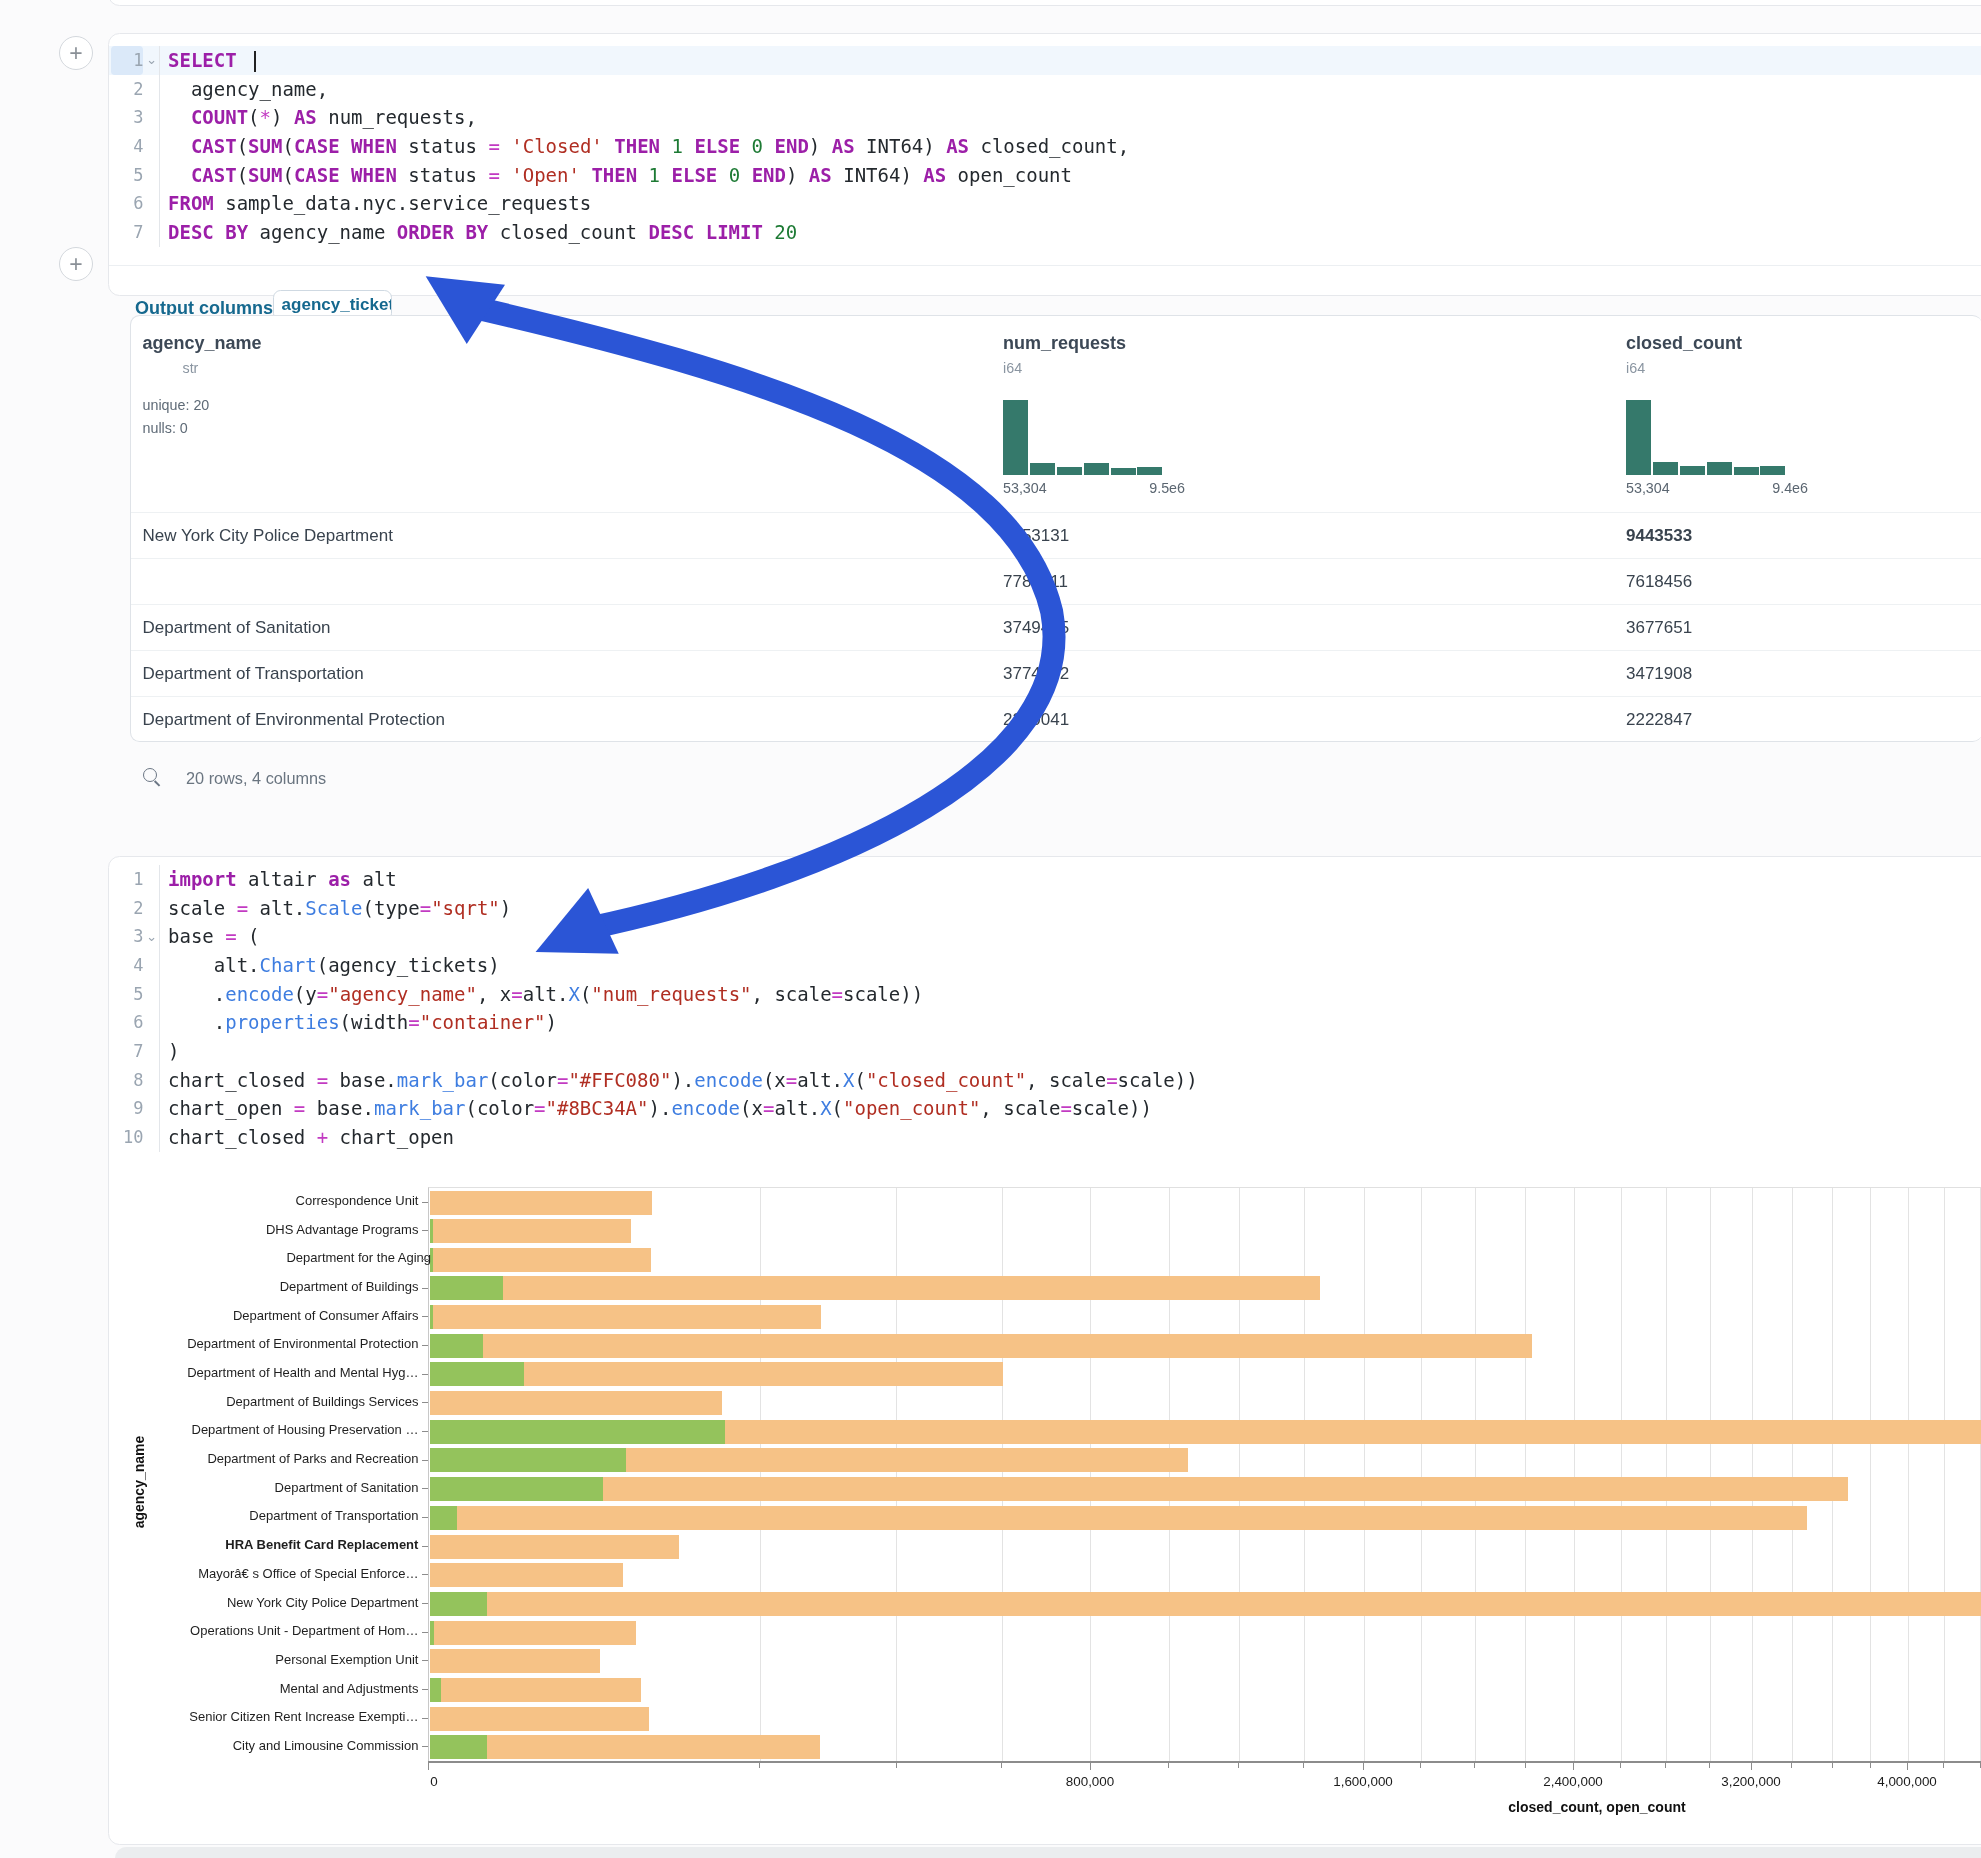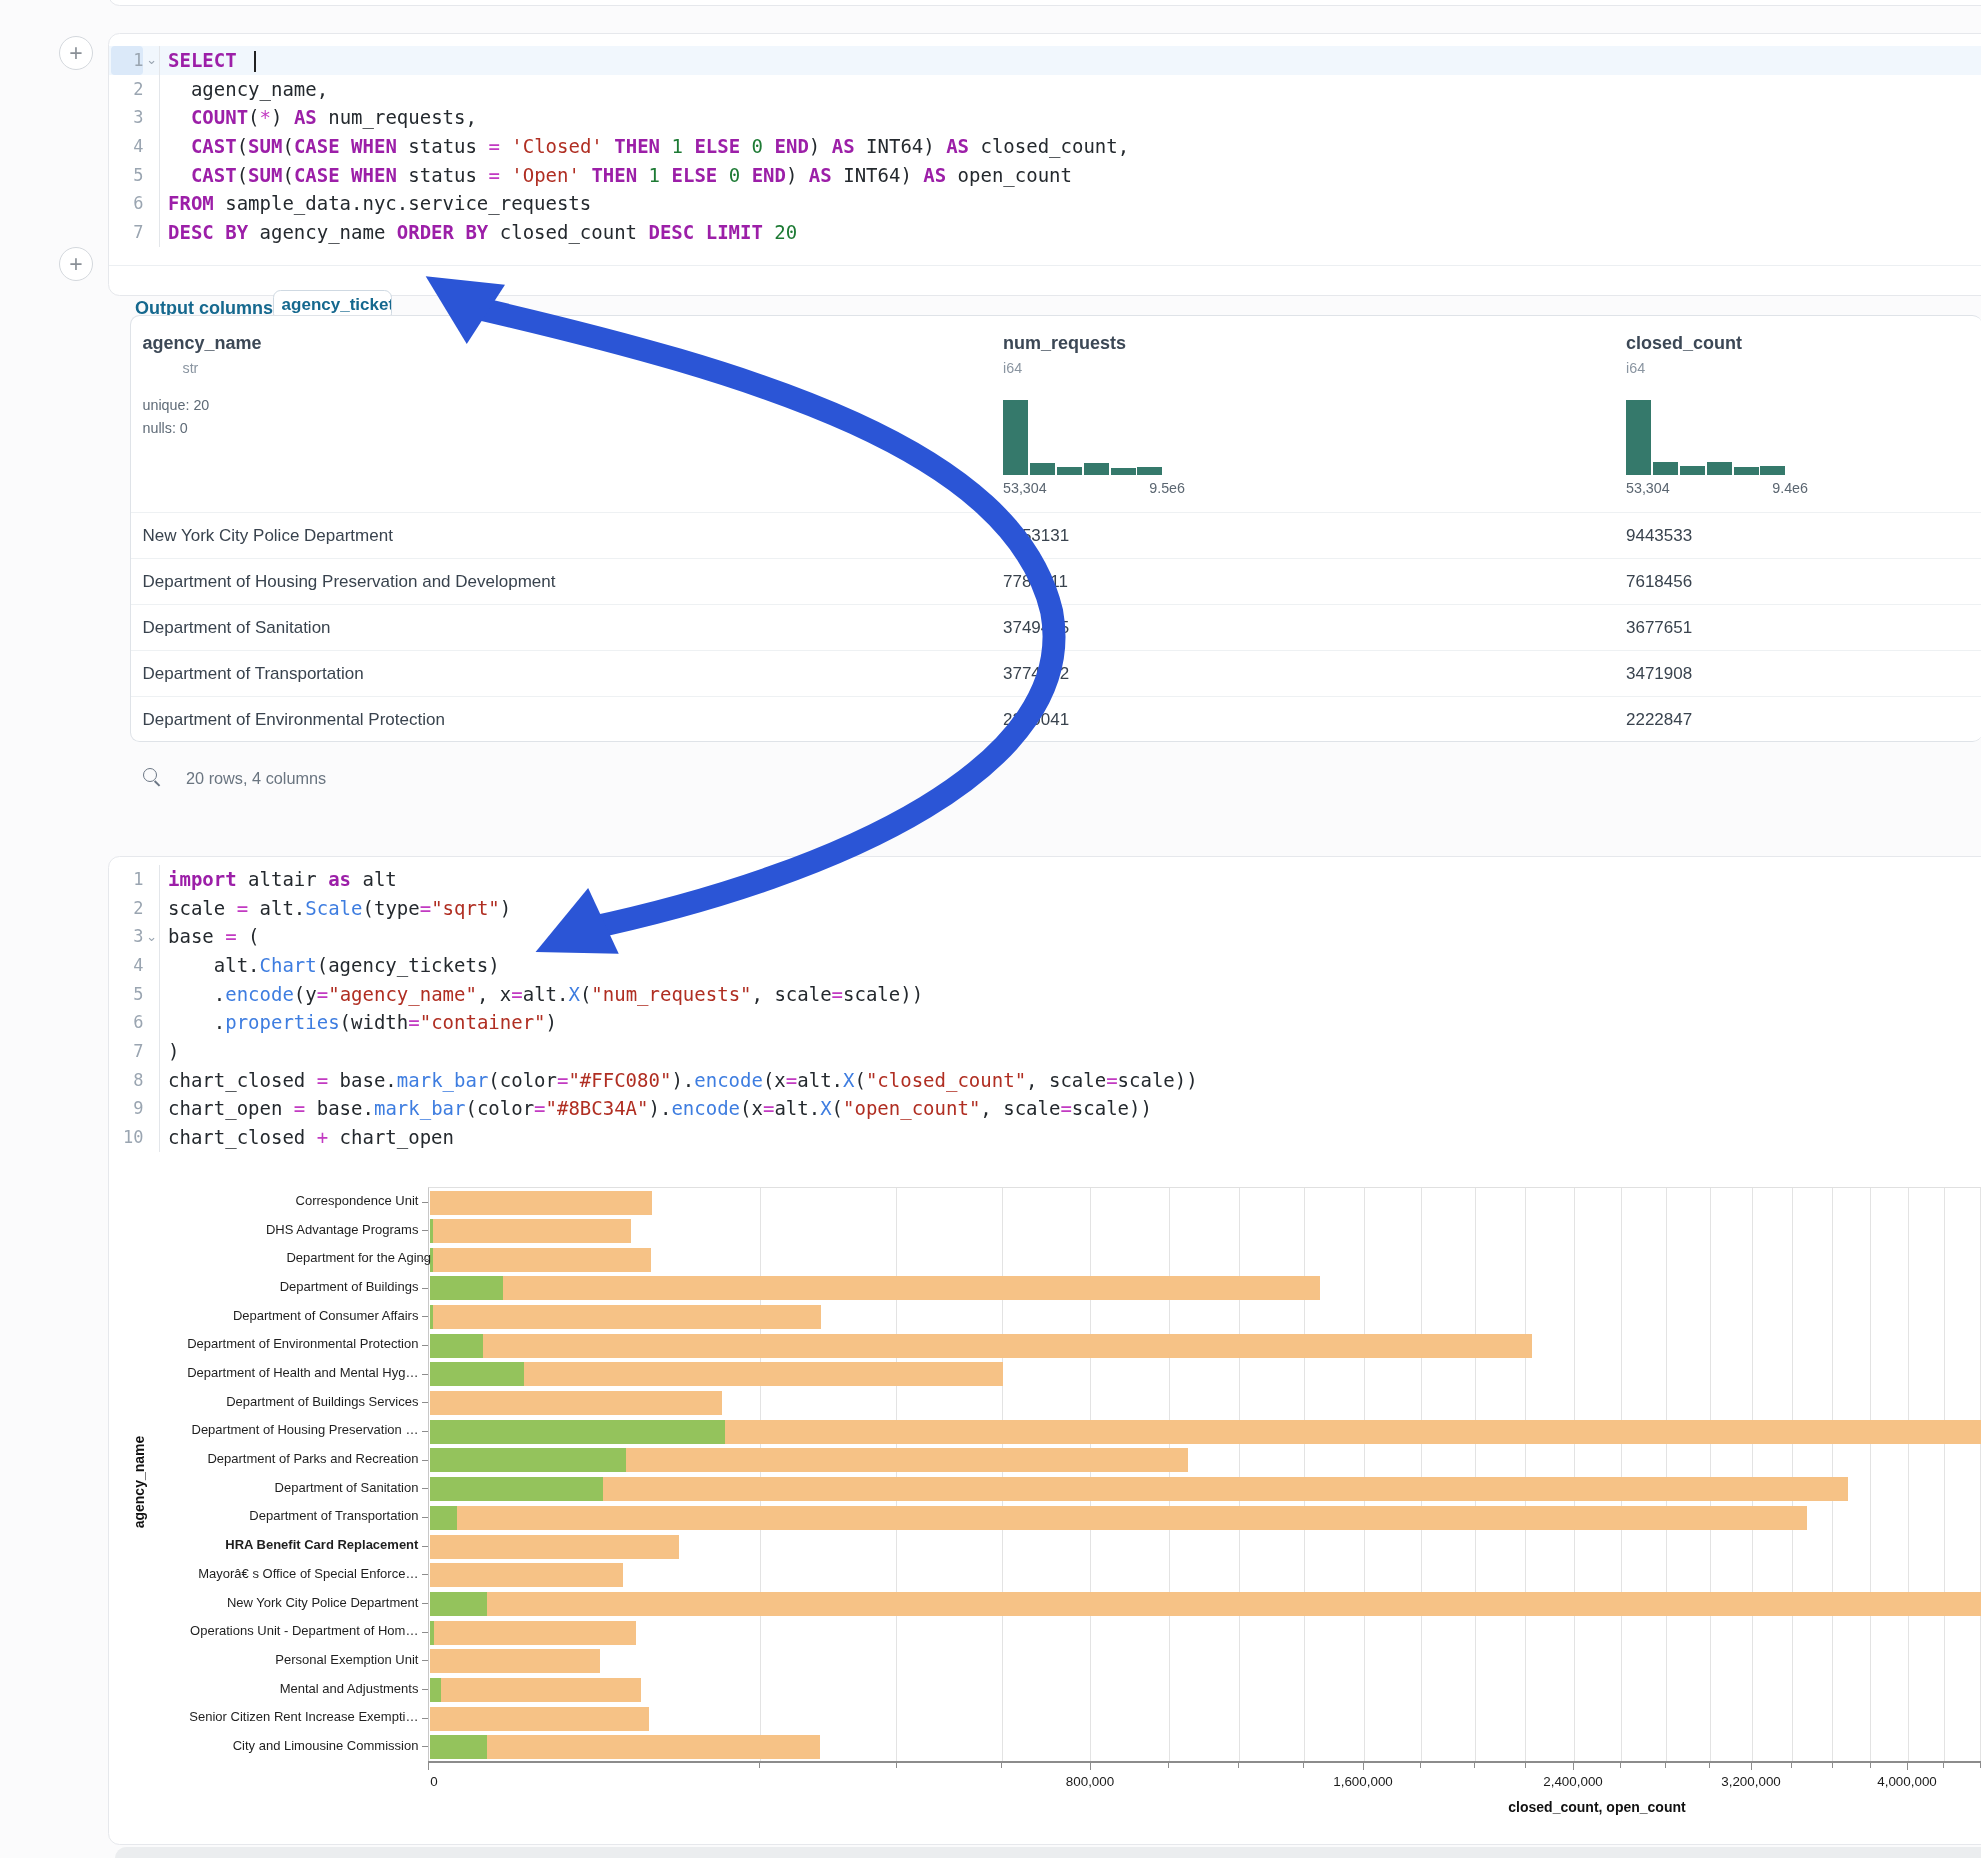--- a/index.html
+++ b/index.html
@@ -126,24 +126,23 @@
         </div>
         <div class="histlab" style="left: 1495px; top: 164px; width: 182px;">
           <span>53,304</span>
           <span>9.4e6</span>
         </div>
       </div>
     <div id="tbl-rows" style="position:absolute;left:0;top:196px;right:0;bottom:0;">
         <div class="trow" style="top: 0px; height: 46px;">
           <div class="tcell" style="left: 11.5px; top: 0px;">New York City Police Department</div>
           <div class="tcell" style="left: 872px; top: 0px;">9453131</div>
-          <div class="tcell" style="left: 1495px; top: 0px;">9443533</div>
+          <div class="tcell" style="left: 1495px; top: 0px; font-weight: bold;">9443533</div>
         </div>
         <div class="trow" style="top: 46px; height: 46px;">
-          <div class="tcell" style="left: 11.5px; top: 0px;">Department of Housing Preservation and Development</div>
           <div class="tcell" style="left: 872px; top: 0px;">7782211</div>
           <div class="tcell" style="left: 1495px; top: 0px;">7618456</div>
         </div>
         <div class="trow" style="top: 92px; height: 46px;">
           <div class="tcell" style="left: 11.5px; top: 0px;">Department of Sanitation</div>
           <div class="tcell" style="left: 872px; top: 0px;">3749485</div>
           <div class="tcell" style="left: 1495px; top: 0px;">3677651</div>
         </div>
         <div class="trow" style="top: 138px; height: 46px;">
           <div class="tcell" style="left: 11.5px; top: 0px;">Department of Transportation</div>

